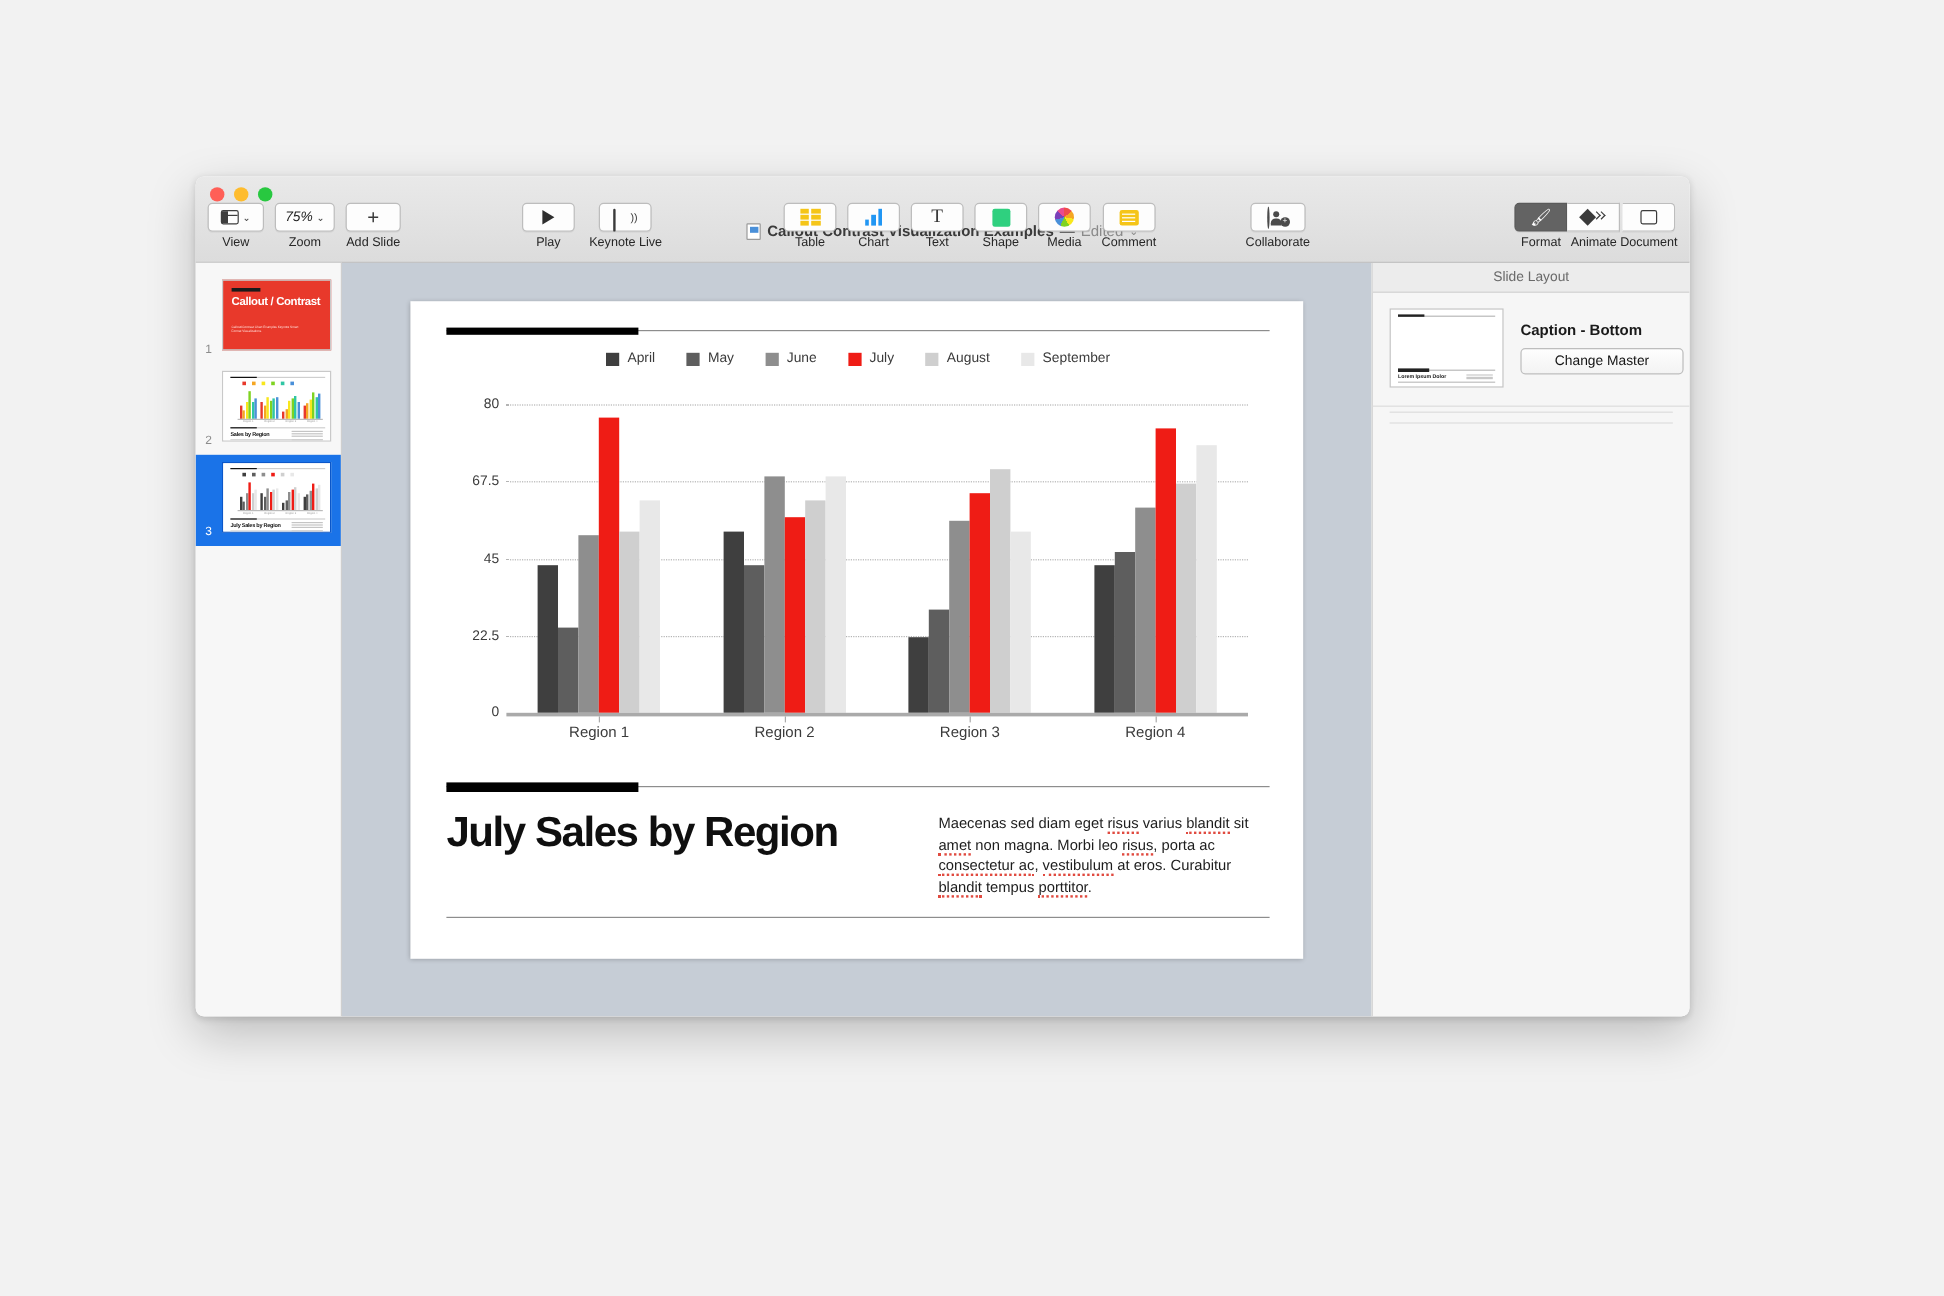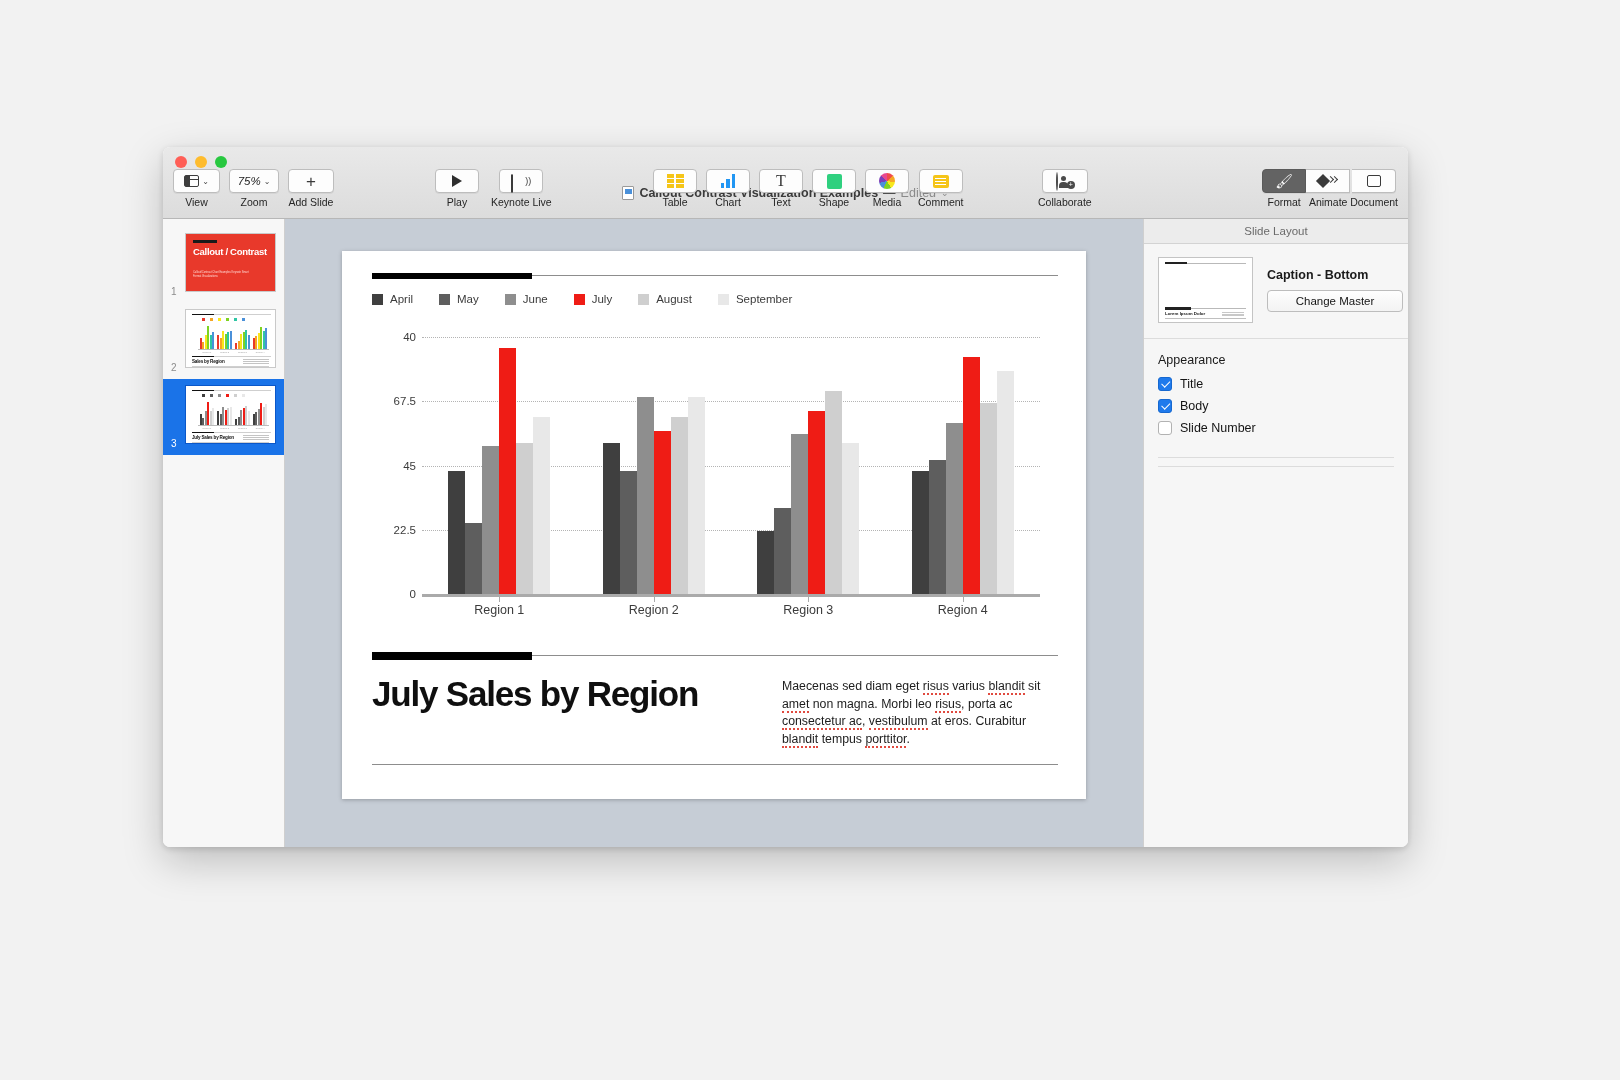--- a/index.html
+++ b/index.html
@@ -255,21 +255,21 @@
     position: absolute; left: 30px; top: 24px; width: 686px; height: 1px;
     background: #8d8d8d;
   }
   #slide-top-rule i {
     position: absolute; left: 0; top: -2.5px; width: 160px; height: 6px; background: #000;
   }
 
   #chart { position: absolute; left: 30px; top: 42px; width: 686px; height: 332px; }
   #chart-legend {
     position: absolute; left: 0; top: 0; width: 100%;
-    display: flex; gap: 26px;
+    display: flex; justify-content: center; gap: 26px;
   }
   .lg-item { display: flex; align-items: center; gap: 7px; }
   .lg-sw { width: 11px; height: 11px; display: block; }
   .lg-tx { font-size: 11.5px; color: #3b3b3b; }
 
   #plot-wrap { position: absolute; left: 0; top: 44px; right: 0; bottom: 0; }
   #y-labels { position: absolute; left: 0; top: 0; width: 44px; height: 257px; }
   .y-lab {
     position: absolute; right: 0; font-size: 11.5px; color: #3b3b3b;
     transform: translateY(-50%); text-align: right; white-space: nowrap;
@@ -734,21 +734,21 @@
                 <span class="lg-sw" style="background: rgb(232, 232, 232);"></span>
                 <span class="lg-tx">September</span>
               </div>
             </div>
           <div id="plot-wrap">
             <div id="y-labels">
                 <div class="y-lab" style="top: 257px;">0</div>
                 <div class="y-lab" style="top: 192.75px;">22.5</div>
                 <div class="y-lab" style="top: 128.5px;">45</div>
                 <div class="y-lab" style="top: 64.25px;">67.5</div>
-                <div class="y-lab" style="top: 0px;">40</div>
+                <div class="y-lab" style="top: 0px;">80</div>
               </div>
             <div id="grid">
                 <div class="grid-line" style="top: 192.75px;"></div>
                 <div class="grid-line" style="top: 128.5px;"></div>
                 <div class="grid-line" style="top: 64.25px;"></div>
                 <div class="grid-line" style="top: 0px;"></div>
               </div>
             <div id="plot">
                 <div class="bar-group">
                   <span class="bar" style="height: 122.789px; background: rgb(63, 63, 63);"></span>
@@ -825,36 +825,20 @@
               <span></span>
             </span>
           <span class="mbot"></span>
         </div>
         <div>
           <div id="master-name">Caption - Bottom</div>
           <div id="btn-change-master">Change Master</div>
         </div>
       </div>
 
-      <div id="appearance-section">
-        <div id="appearance-title">Appearance</div>
-
-        <div class="cb-row">
-          <span class="cb on"></span>
-          <span class="cb-label">Title</span>
-        </div>
-        <div class="cb-row">
-          <span class="cb on"></span>
-          <span class="cb-label">Body</span>
-        </div>
-        <div class="cb-row">
-          <span class="cb"></span>
-          <span class="cb-label">Slide Number</span>
-        </div>
-      </div>
 
       <div class="insp-divider"></div>
 
 
       <div class="insp-divider"></div>
 
     </div>
 
   </div>
 </div>

